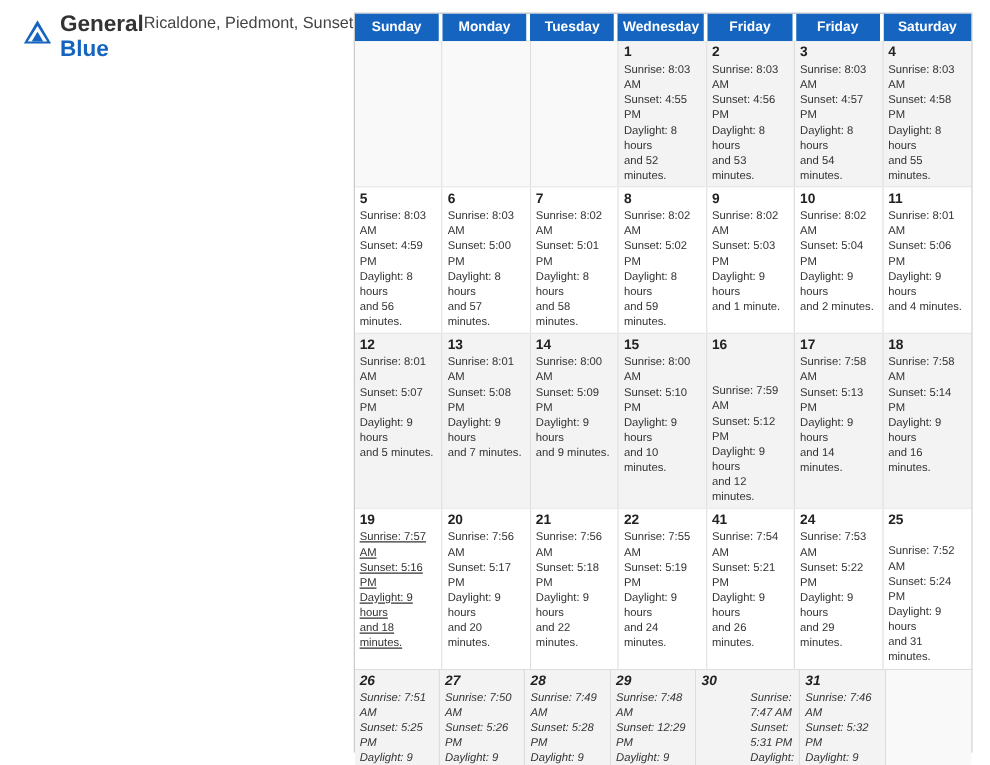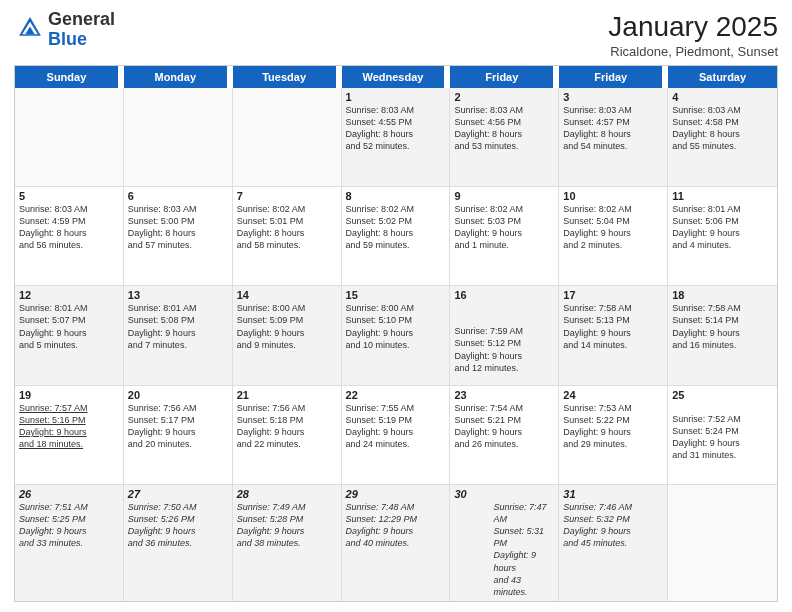--- a/index.html
+++ b/index.html
@@ -8,21 +8,21 @@
       background: #fff;
       width: 792px;
       height: 612px;
       overflow: hidden;
     }
     .page {
       width: 792px;
       height: 612px;
       padding: 10px 14px 10px 14px;
       display: flex;
-      flex-direction: column;
+      flex-direction: row;
     }
     .header {
       display: flex;
       align-items: flex-start;
       justify-content: space-between;
       margin-bottom: 6px;
     }
     .logo {
       display: flex;
       align-items: center;
@@ -62,21 +62,21 @@
       display: grid;
       grid-template-columns: repeat(7, 1fr);
       background: #1565c0;
     }
     .cal-header-cell {
       color: #fff;
       font-size: 11px;
       font-weight: bold;
       padding: 5px 4px;
       text-align: center;
-      border-right: 6px solid #ffffff;
+      border-right: 3px solid #ffffff;
     }
     .cal-header-cell:last-child { border-right: none; }
     .cal-body {
       flex: 1;
       display: flex;
       flex-direction: column;
     }
     .cal-row {
       display: grid;
       grid-template-columns: repeat(7, 1fr);
@@ -122,21 +122,20 @@
         </svg>
       </div>
       <div style="margin-left:4px;">
         <div class="logo-text">
           <span class="logo-general">General</span><br>
           <span class="logo-blue">Blue</span>
         </div>
       </div>
     </div>
     <div class="title-block">
-      <div class="month-title">January 2025</div>
       <div class="subtitle">Ricaldone, Piedmont, Sunset</div>
     </div>
   </div>
 
   <div class="calendar">
     <div class="cal-header">
     <div class="cal-header-cell">Sunday</div>
         <div class="cal-header-cell">Monday</div>
         <div class="cal-header-cell">Tuesday</div>
         <div class="cal-header-cell">Wednesday</div>
@@ -303,21 +302,21 @@
 and 22 minutes.</div>
           </div>
           <div class="cal-cell">
             <div class="day-num">22</div>
             <div class="cell-content" style="white-space: pre-line;">Sunrise: 7:55 AM
 Sunset: 5:19 PM
 Daylight: 9 hours
 and 24 minutes.</div>
           </div>
           <div class="cal-cell">
-            <div class="day-num">23</div>
+            <div class="day-num">41</div>
             <div class="cell-content" style="white-space: pre-line;">Sunrise: 7:54 AM
 Sunset: 5:21 PM
 Daylight: 9 hours
 and 26 minutes.</div>
           </div>
           <div class="cal-cell">
             <div class="day-num">24</div>
             <div class="cell-content" style="white-space: pre-line;">Sunrise: 7:53 AM
 Sunset: 5:22 PM
 Daylight: 9 hours

